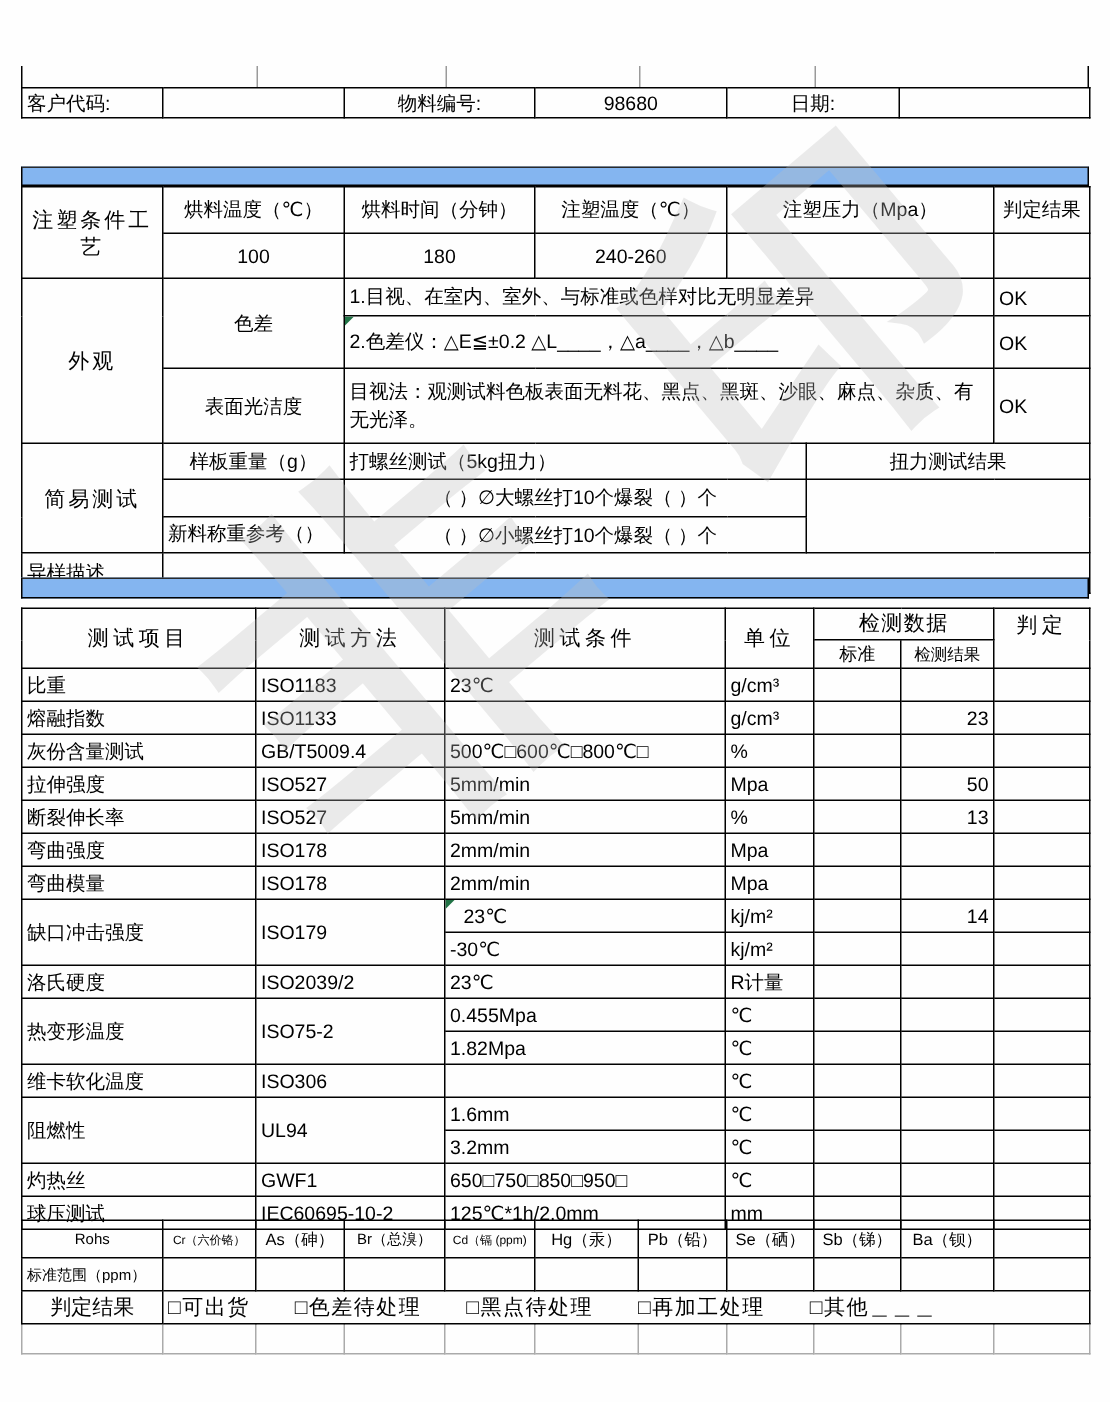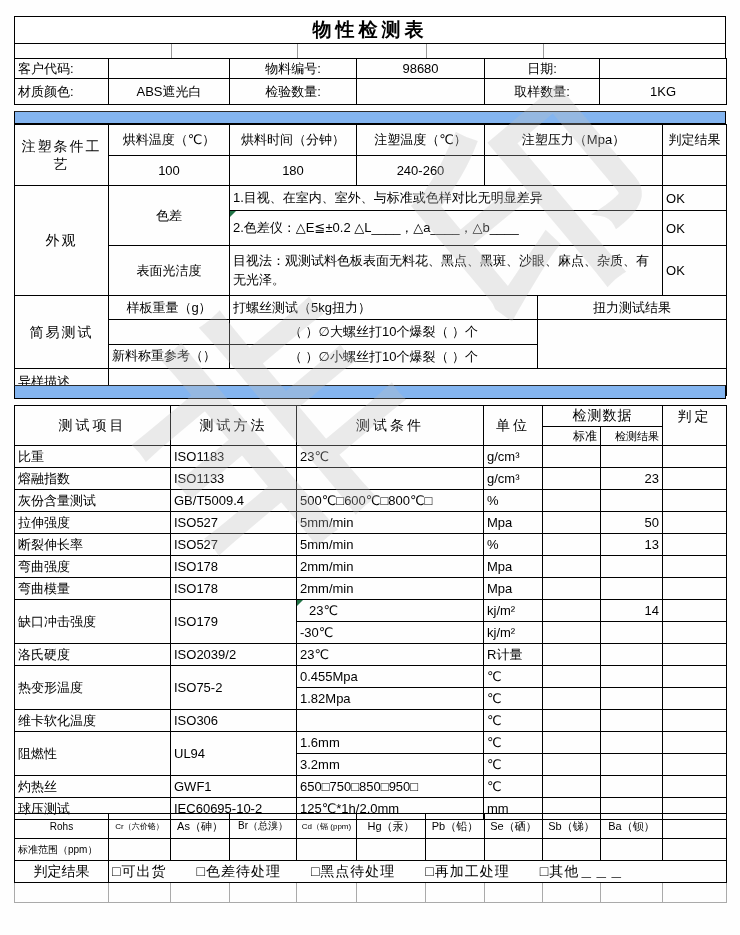--- a/index.html
+++ b/index.html
@@ -6,21 +6,21 @@
   #page{position:relative;width:740px;height:935px;background:#fefefe;
         font-family:"Liberation Sans","DejaVu Sans",sans-serif;color:#000;overflow:hidden;}
   table{border-collapse:collapse;table-layout:fixed;position:absolute;left:14px;width:712px;}
   td{border:1px solid #000;padding:0 3px;font-size:13px;overflow:hidden;
      white-space:nowrap;vertical-align:middle;position:relative;}
   .c{text-align:center;}
   .r{text-align:right;}
   .wrap{white-space:normal;line-height:1.4;}
   .sec{font-size:14px;text-align:center;white-space:normal;letter-spacing:2px;line-height:1.3;}
   .hdr{font-size:14px;text-align:center;letter-spacing:3px;}
-  .hdr2{font-size:12px;text-align:right;letter-spacing:0;margin-left:14px;}
+  .hdr2{font-size:12px;text-align:center;letter-spacing:0;margin-left:14px;}
   .vtop{vertical-align:top;padding-top:2px;}
   .ind{padding-left:12px;}
   .small8{font-size:8px;letter-spacing:0;}
   .small10{font-size:10px;letter-spacing:0;}
   .small11{font-size:11px;letter-spacing:0;margin-top:34px;}
   .opts{font-size:14px;letter-spacing:1px;}
   #title-box{position:absolute;left:14px;top:16px;width:710px;height:26px;
              border:1px solid #000;text-align:center;font-size:19px;font-weight:bold;
              letter-spacing:4px;line-height:26px;background:#fff;}
   .gridrow{position:absolute;left:14px;top:44px;width:710px;height:14px;
@@ -35,21 +35,20 @@
   .ghost td{border:1px solid #aaaaaa;border-top:1px solid #000;}
 </style>
 </head>
 <body>
 
 <div id="page">
 
   <span class="wm" style="left:150px;top:260px;font-size:250px;">非</span>
   <span class="wm" style="left:430px;top:60px;font-size:220px;">印</span>
 
-  <div id="title-box">物性检测表</div>
 
   <div class="gridrow">
     <span class="tick" style="left:156px"></span>
     <span class="tick" style="left:282px"></span>
     <span class="tick" style="left:411px"></span>
     <span class="tick" style="left:528px"></span>
   </div>
 
   <table style="top:58px">
     <colgroup>
@@ -61,28 +60,20 @@
         <col style="width:127px">
       </colgroup>
     <tbody>
         <tr style="height:20px">
       <td>客户代码:</td>
       <td class="c"></td>
       <td class="c">物料编号:</td>
       <td class="c">98680</td>
       <td class="c">日期:</td>
       <td class="c"></td>
-    </tr>
-    <tr style="height:26px">
-      <td>材质颜色:</td>
-      <td class="c">ABS遮光白</td>
-      <td class="c">检验数量:</td>
-      <td class="c"></td>
-      <td class="c">取样数量:</td>
-      <td class="c">1KG</td>
     </tr>
   </tbody>
     </table>
 
   <div class="bluebar" style="top:111px;height:11px;"></div>
 
   <table style="top:124px">
     <colgroup>
         <col style="width:94px">
         <col style="width:121px">

